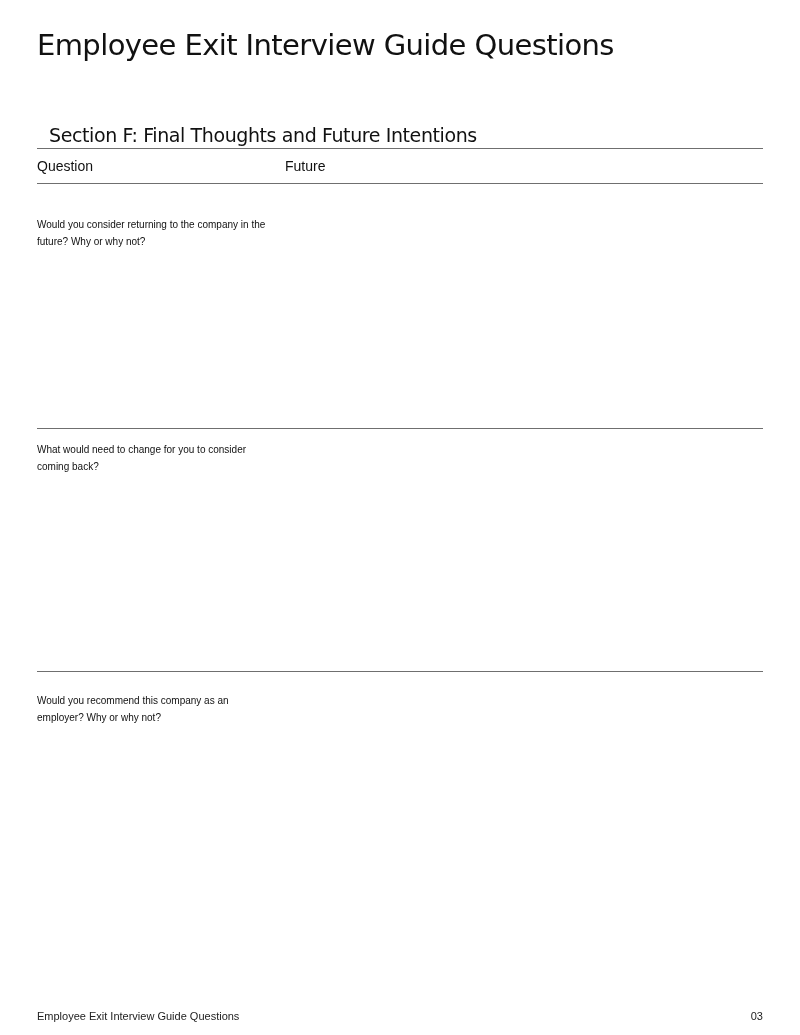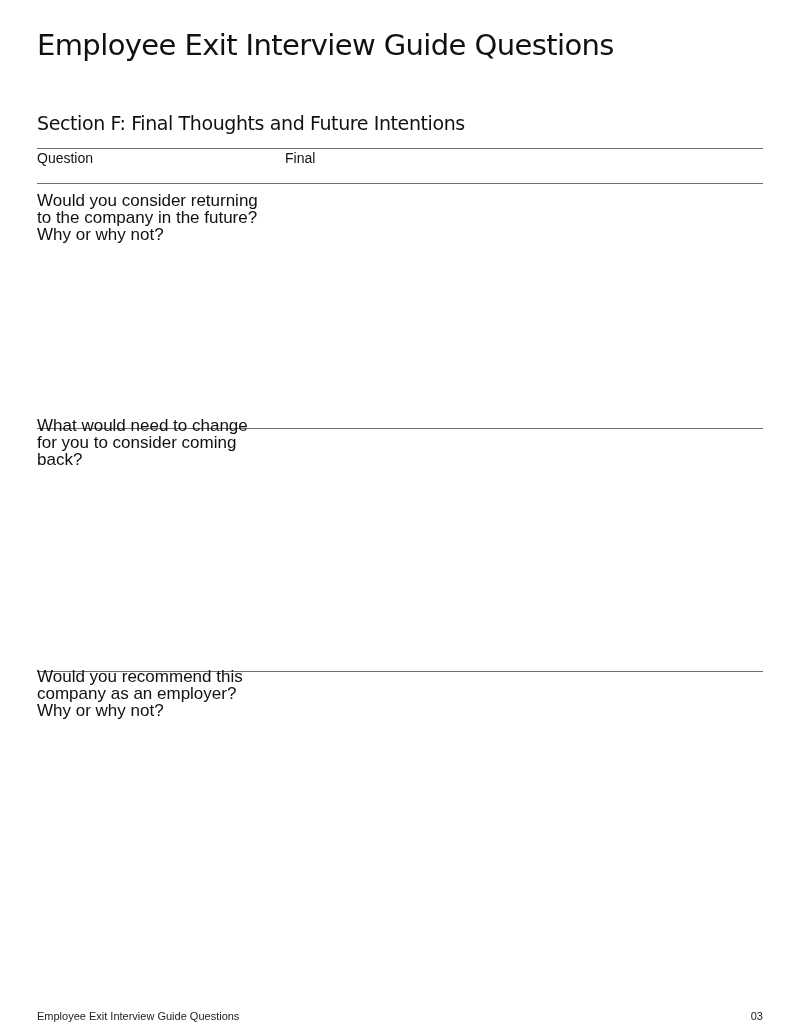--- a/index.html
+++ b/index.html
@@ -1,32 +1,32 @@
 <!DOCTYPE html>
 <html><head>
 <meta charset="utf-8">
 <style>
   html, body { margin: 0; padding: 0; background: #ffffff; }
   body { width: 800px; height: 1035px; position: relative; overflow: hidden; color: #111111; font-family: "Liberation Sans", sans-serif; }
   .title { position: absolute; left: 37px; top: 28px; font-size: 29px; font-weight: 500; letter-spacing: -0.6px; margin: 0; font-family: "DejaVu Sans", sans-serif; }
-  .section-title { position: absolute; left: 37px; top: 112px; font-size: 19px; font-weight: 400; letter-spacing: -0.4px; margin: 0; font-family: "DejaVu Sans", sans-serif; }
+  .section-title { position: absolute; left: 37px; top: 112px; font-size: 19px; font-weight: 400; letter-spacing: -0.4px; margin: 12px; font-family: "DejaVu Sans", sans-serif; }
   .rule { position: absolute; left: 37px; width: 726px; height: 1px; background: #6f6f6f; }
-  .hdr { position: absolute; top: 150px; font-size: 14px; }
-  .q { position: absolute; left: 37px; width: 232px; font-size: 17px; line-height: 17px; }
+  .hdr { position: absolute; top: 158px; font-size: 14px; }
+  .q { position: absolute; left: 37px; width: 232px; font-size: 10px; line-height: 17px; margin-top: 24px; }
   .footer { position: absolute; top: 1010px; font-size: 11px; color: #222; }
 </style>
 </head>
 <body>
 
 <h1 class="title">Employee Exit Interview Guide Questions</h1>
 <h2 class="section-title">Section F: Final Thoughts and Future Intentions</h2>
 
 <div class="rule" style="top:148px"></div>
 <div class="hdr" style="left:37px">Question</div>
-<div class="hdr" style="left:285px">Final</div>
+<div class="hdr" style="left:285px">Future</div>
 <div class="rule" style="top:183px"></div>
 
 <div>
   <div class="q" style="top:192px">Would you consider returning to the company in the future? Why or why not?</div>
   <div style="position:absolute;left:285px;top:186px;width:478px;height:240px"></div>
 </div>
 <div class="rule" style="top:428px"></div>
 
 <div>
   <div class="q" style="top:417px">What would need to change for you to consider coming back?</div>

